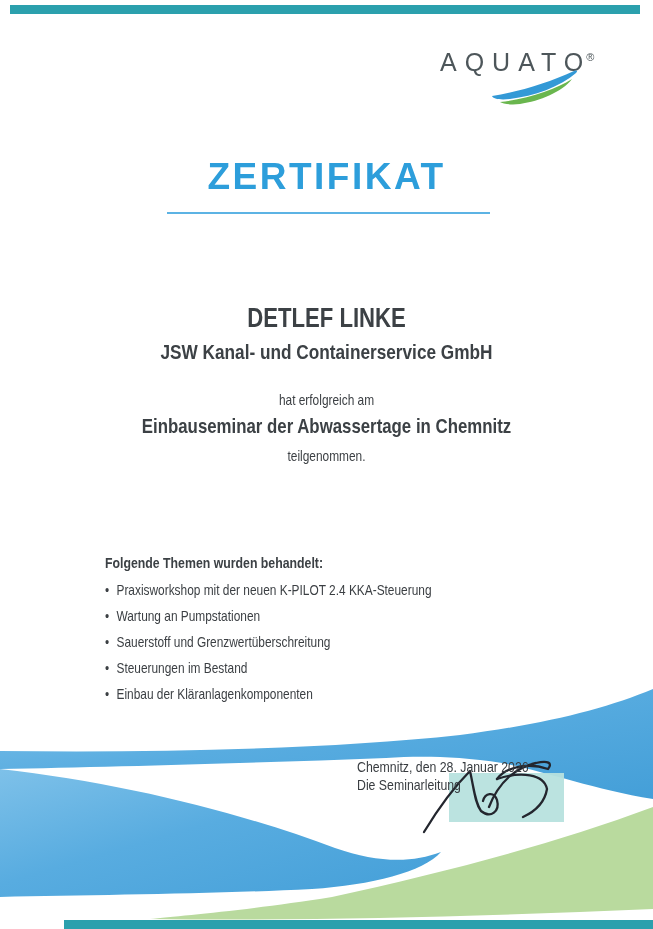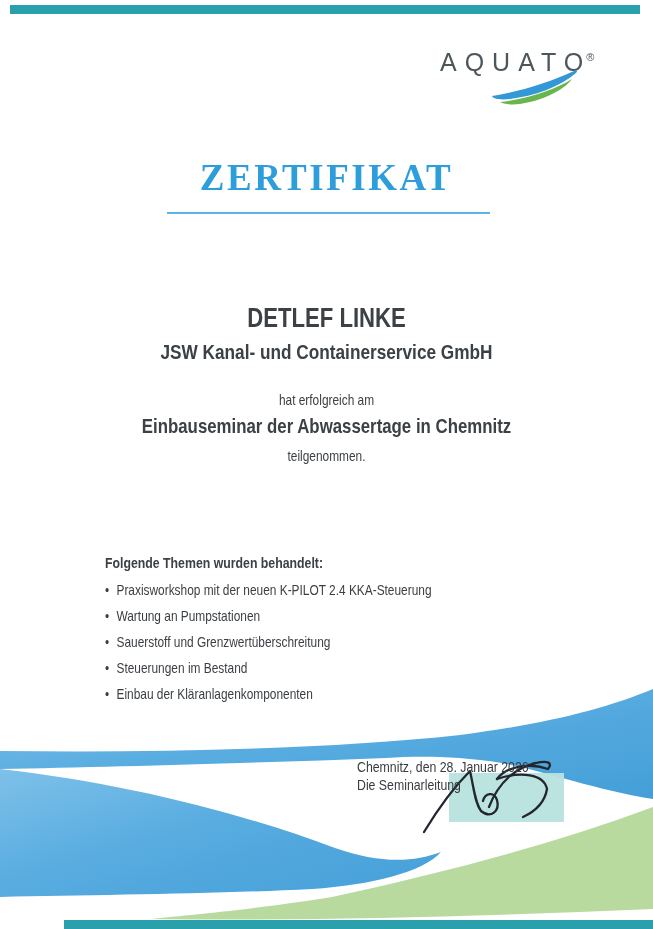--- a/index.html
+++ b/index.html
@@ -19,21 +19,20 @@
     white-space:nowrap;line-height:26px;
   }
   .logo-reg{font-size:11px;vertical-align:10px;letter-spacing:0;margin-left:-5px;color:#4d565a;}
   .logo-swoosh{position:absolute;left:48px;top:26px;}
 
   
   .title{
     position:absolute;top:156px;left:0;width:100%;text-align:center;
     font-size:37px;font-weight:bold;letter-spacing:2.5px;color:var(--title,#2d9edb);
     z-index:2;
-    font-family:Liberation Serif, serif;
   }
   .title-underline{
     position:absolute;top:212px;left:167px;width:323px;height:2px;
     background:var(--underline,#5cb3e4);z-index:2;
   }
 
   
   .cline{position:absolute;left:0;width:100%;text-align:center;z-index:2;white-space:nowrap;}
   .cond{transform:scaleX(0.82);}
   .cond-l{transform:scaleX(0.82);transform-origin:0 50%;}

